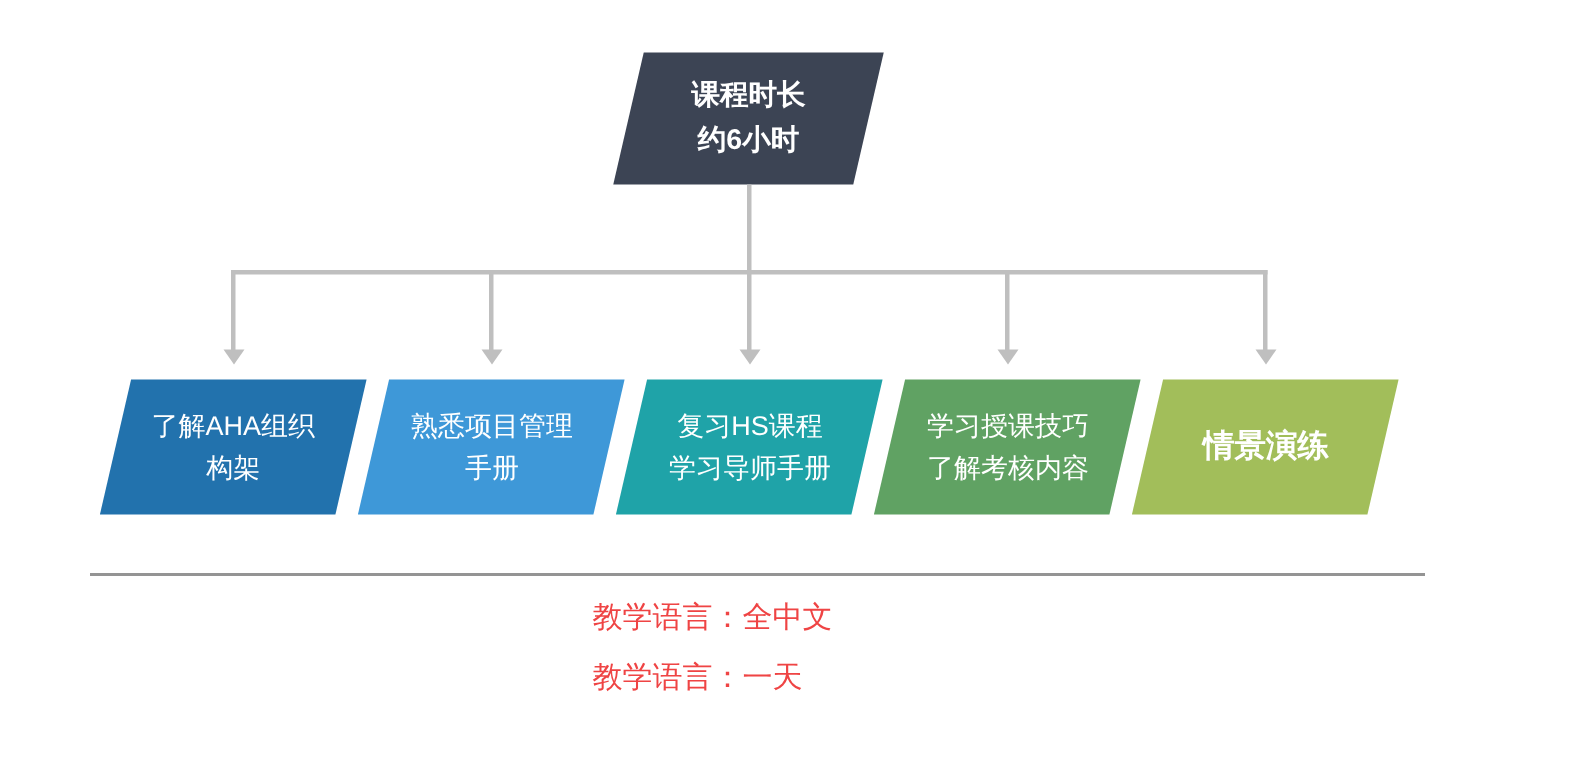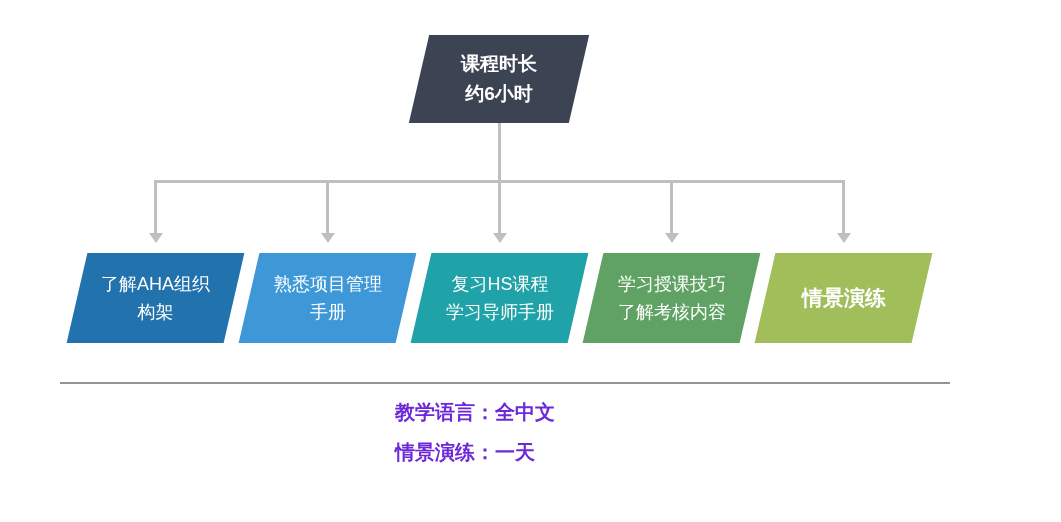--- a/index.html
+++ b/index.html
@@ -113,18 +113,18 @@
       </div>
     </div>
     <div class="branch emph" style="background: rgb(162, 190, 90);">
       <div class="txt">
         <div>情景演练</div>
       </div>
     </div>
   </div>
 
   <div class="divider"></div>
-  <div class="footer" style="color: #6d28d9; font-weight: bold;">
+  <div class="footer" style="color: #ef4444;">
     <div>教学语言：全中文</div>
-    <div>情景演练：一天</div>
+    <div>教学语言：一天</div>
   </div>
 
 </div>
 
 </body></html>

